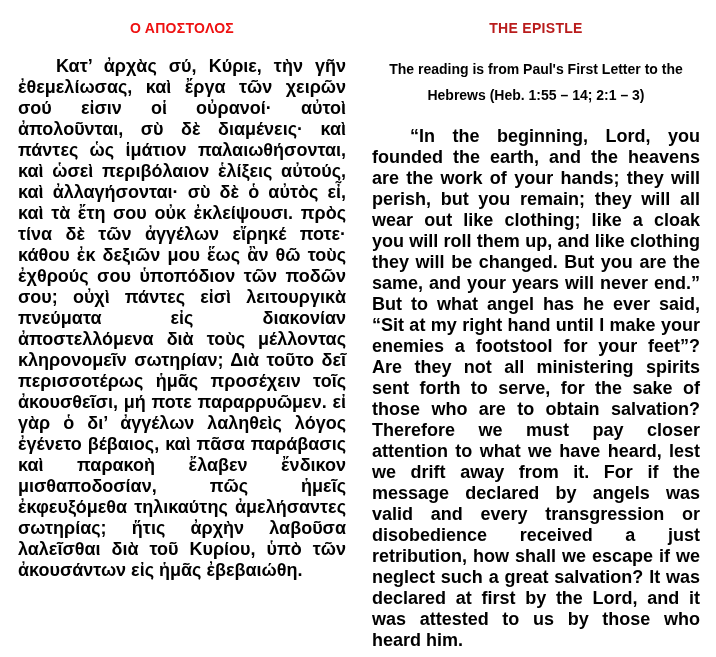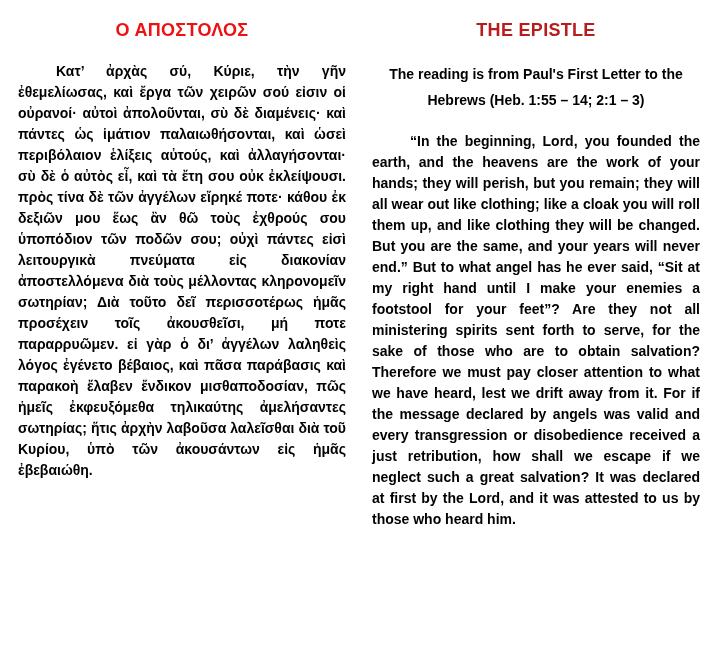--- a/index.html
+++ b/index.html
@@ -23,35 +23,35 @@
     width: 716px;
     height: 657px;
   }
   .column {
     flex: 1 1 0;
     min-width: 0;
   }
   .section-title {
     text-align: center;
     font-weight: bold;
-    font-size: 18px;
+    font-size: 14px;
     letter-spacing: 0.3px;
     margin: 0 0 20px 0;
   }
   .section-subtitle {
     text-align: center;
     font-weight: bold;
     font-size: 14px;
     line-height: 26px;
     margin: 0 0 18px 0;
   }
   .body-text {
     text-align: justify;
     font-weight: bold;
-    font-size: 14px;
+    font-size: 18px;
     line-height: 21px;
     text-indent: 38px;
     margin: 0;
   }
 </style>
 </head>
 <body>
 
 <div class="page">
 

